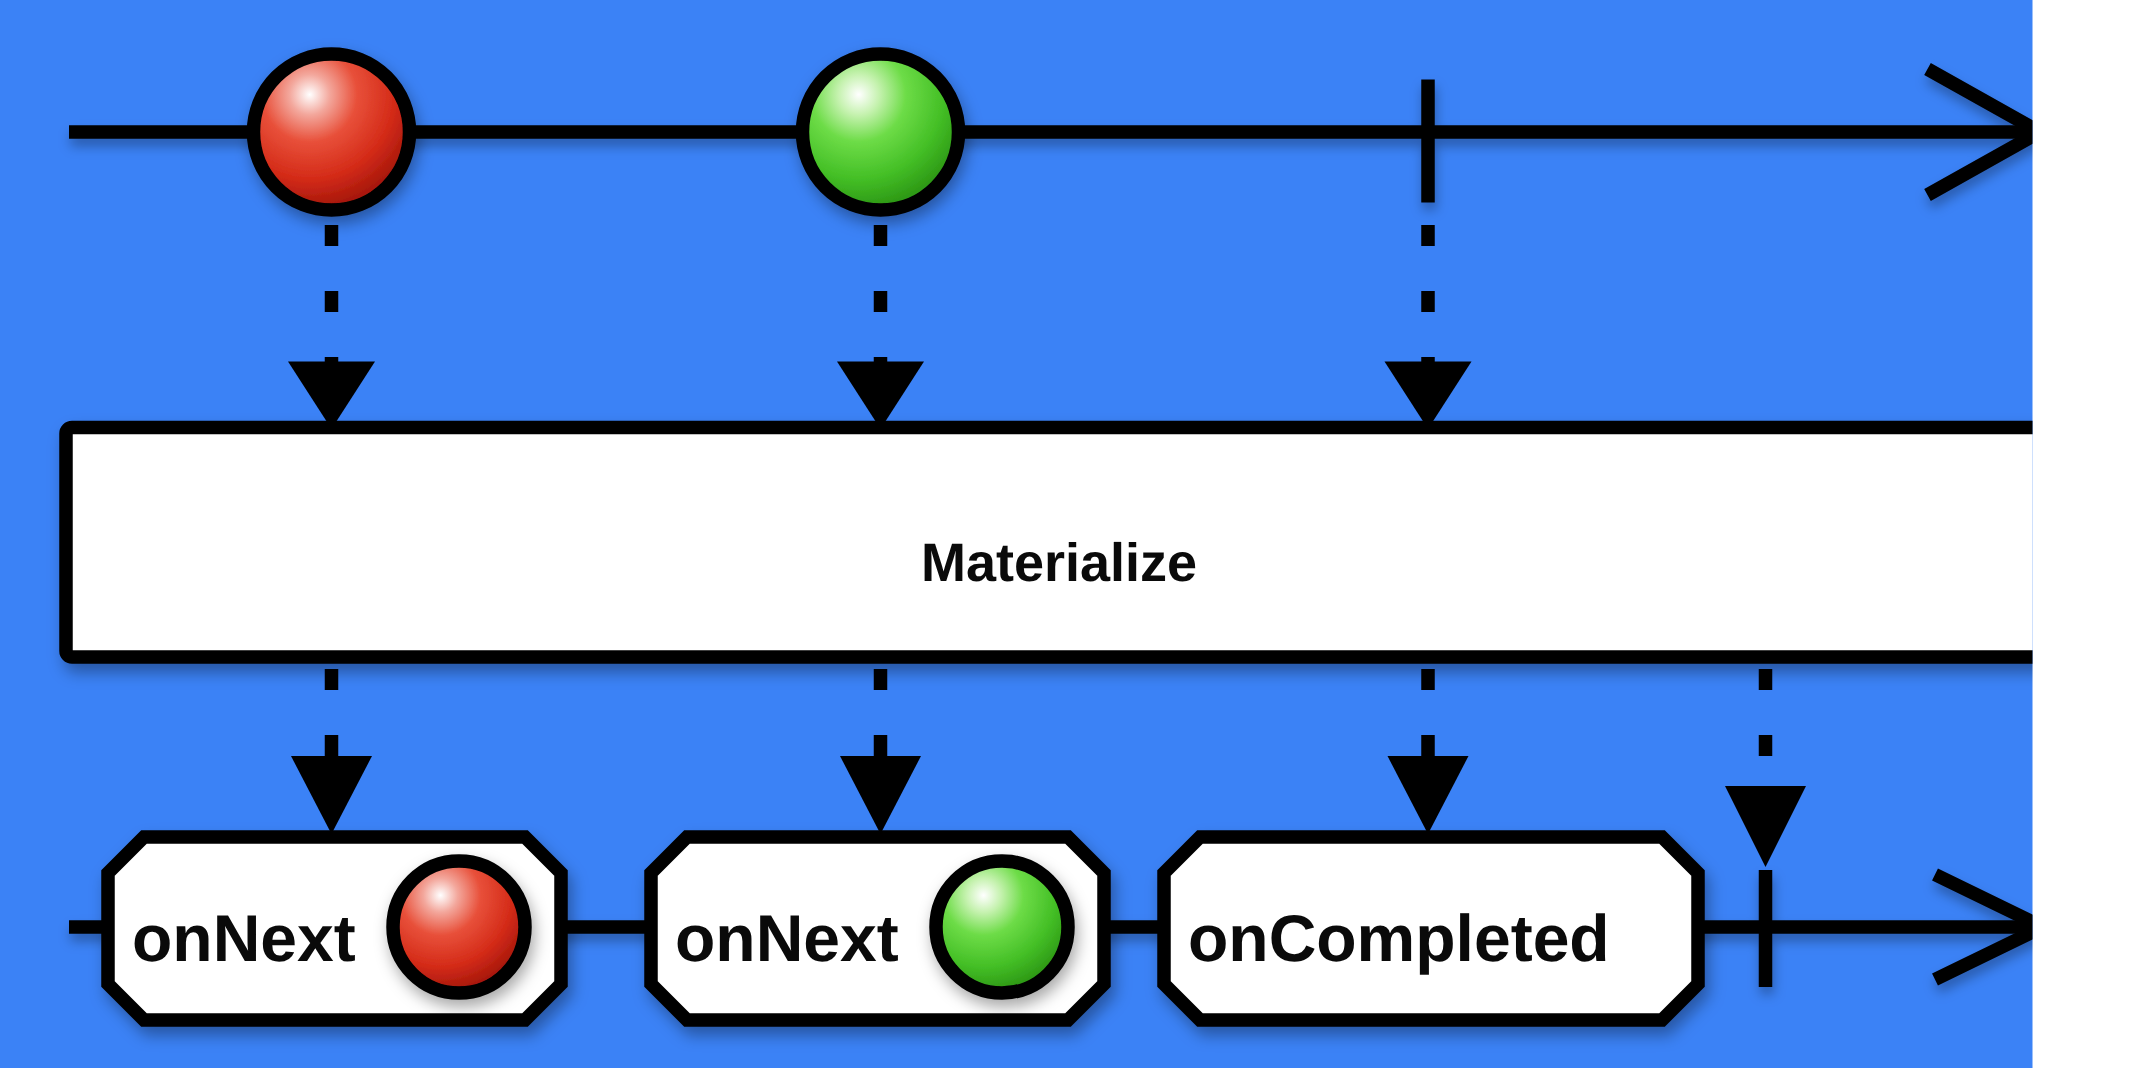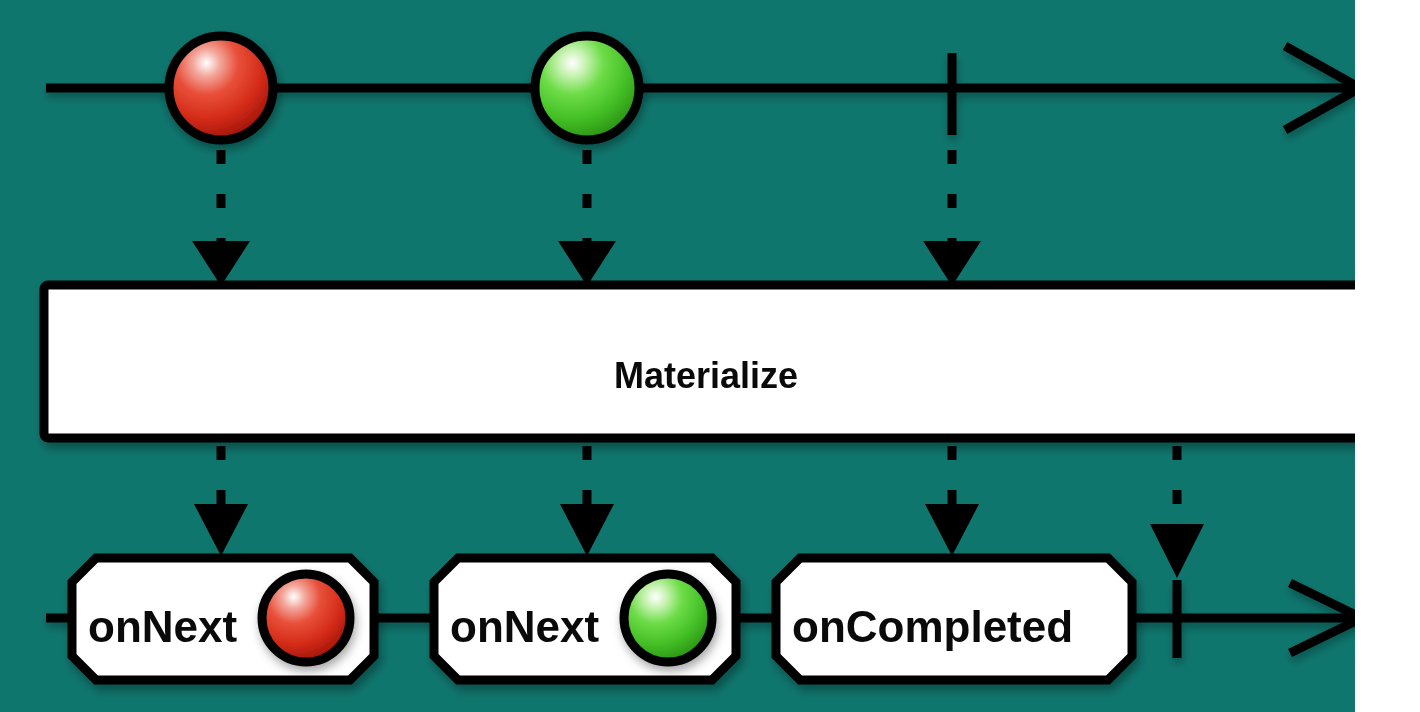--- a/index.html
+++ b/index.html
@@ -8,21 +8,21 @@
     padding: 0;
     background: #ffffff;
   }
   body {
     font-family: "Liberation Sans", sans-serif;
   }
   #diagram-root {
     position: relative;
     width: 1355px;
     height: 712px;
-    background: #0f766e;
+    background: #3b82f6;
     overflow: hidden;
   }
   #marble-svg {
     position: absolute;
     left: 0;
     top: 0;
     width: 1420px;
     height: 712px;
     display: block;
   }

